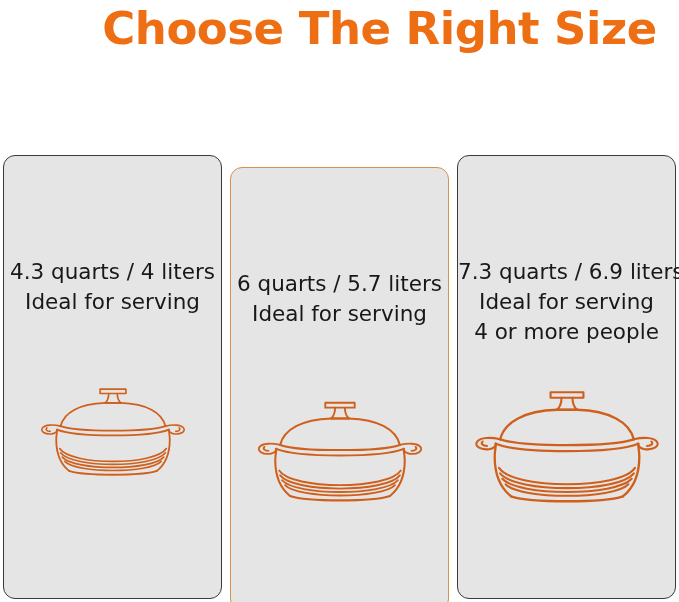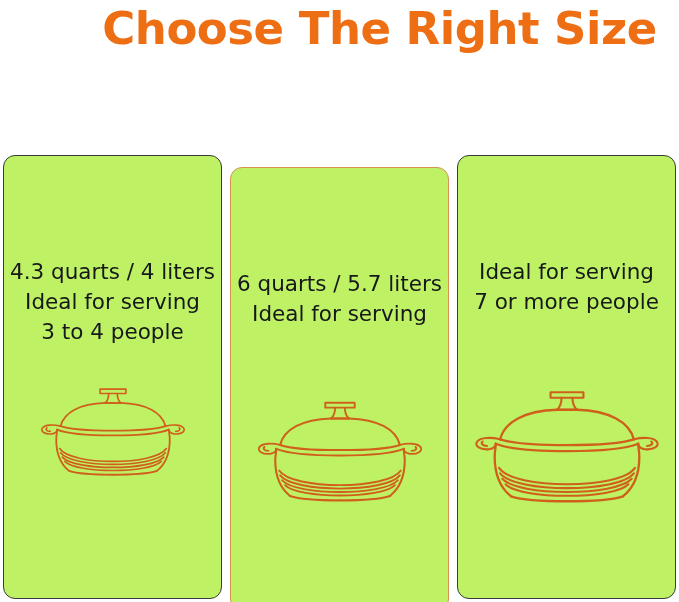--- a/index.html
+++ b/index.html
@@ -46,21 +46,21 @@
     justify-content: space-between;
     align-items: stretch;
   }
 
   .size-card {
     width: 219px;
     height: 444px;
     box-sizing: border-box;
     border: 1px solid #3a3a3c;
     border-radius: 12px;
-    background: #bef264;
+    background: #e5e5e5;
     position: relative;
     display: flex;
     flex-direction: column;
     align-items: center;
   }
   .size-card.highlight {
     border-color: #d8904f;
     margin-top: 12px;
   }
 
@@ -107,21 +107,20 @@
 <body>
 
 <div id="page-title">Choose The Right Size</div>
 
 <div id="cards">
 
   <div class="size-card">
     <div class="card-text">
       <span class="line">4.3 quarts / 4 liters</span>
       <span class="line">Ideal for serving</span>
-      <span class="line">3 to 4 people</span>
     </div>
     <div class="pot-wrap">
       <svg width="186" height="115" viewBox="0 0 186 115">
         <g transform="translate(93,0) scale(0.86) translate(-93,0)">
 
           <path class="pot-line thin" d="M78,13 L108,13 L108,18 L78,18 Z"></path>
           <path class="pot-line thin" d="M88,18 C88,24 86,27 84,29 L102,29 C100,27 98,24 98,18"></path>
 
           <path class="pot-line" d="M84,29 L102,29"></path>
           <path class="pot-line" d="M32,56 C36,40 54,30 84,29"></path>
@@ -175,22 +174,23 @@
           <path class="pot-line thin" d="M32,87 C46,105 140,105 154,87"></path>
           <path class="pot-line thin" d="M34,92 C48,108 138,108 152,92"></path>
           <path class="pot-line thin" d="M37,97 C50,111 136,111 149,97"></path>
         </g>
       </svg>
     </div>
   </div>
 
   <div class="size-card">
     <div class="card-text">
+      <span class="line">7.3 quarts / 6.9 liters</span>
       <span class="line">Ideal for serving</span>
-      <span class="line">7 or more people</span>
+      <span class="line">4 or more people</span>
     </div>
     <div class="pot-wrap">
       <svg width="206" height="126" viewBox="0 0 186 115">
         <g>
           <path class="pot-line thin" d="M78,13 L108,13 L108,18 L78,18 Z"></path>
           <path class="pot-line thin" d="M88,18 C88,24 86,27 84,29 L102,29 C100,27 98,24 98,18"></path>
           <path class="pot-line" d="M84,29 L102,29"></path>
           <path class="pot-line" d="M32,56 C36,40 54,30 84,29"></path>
           <path class="pot-line" d="M154,56 C150,40 132,30 102,29"></path>
           <path class="pot-line" d="M32,56 C52,63 134,63 154,56"></path>

